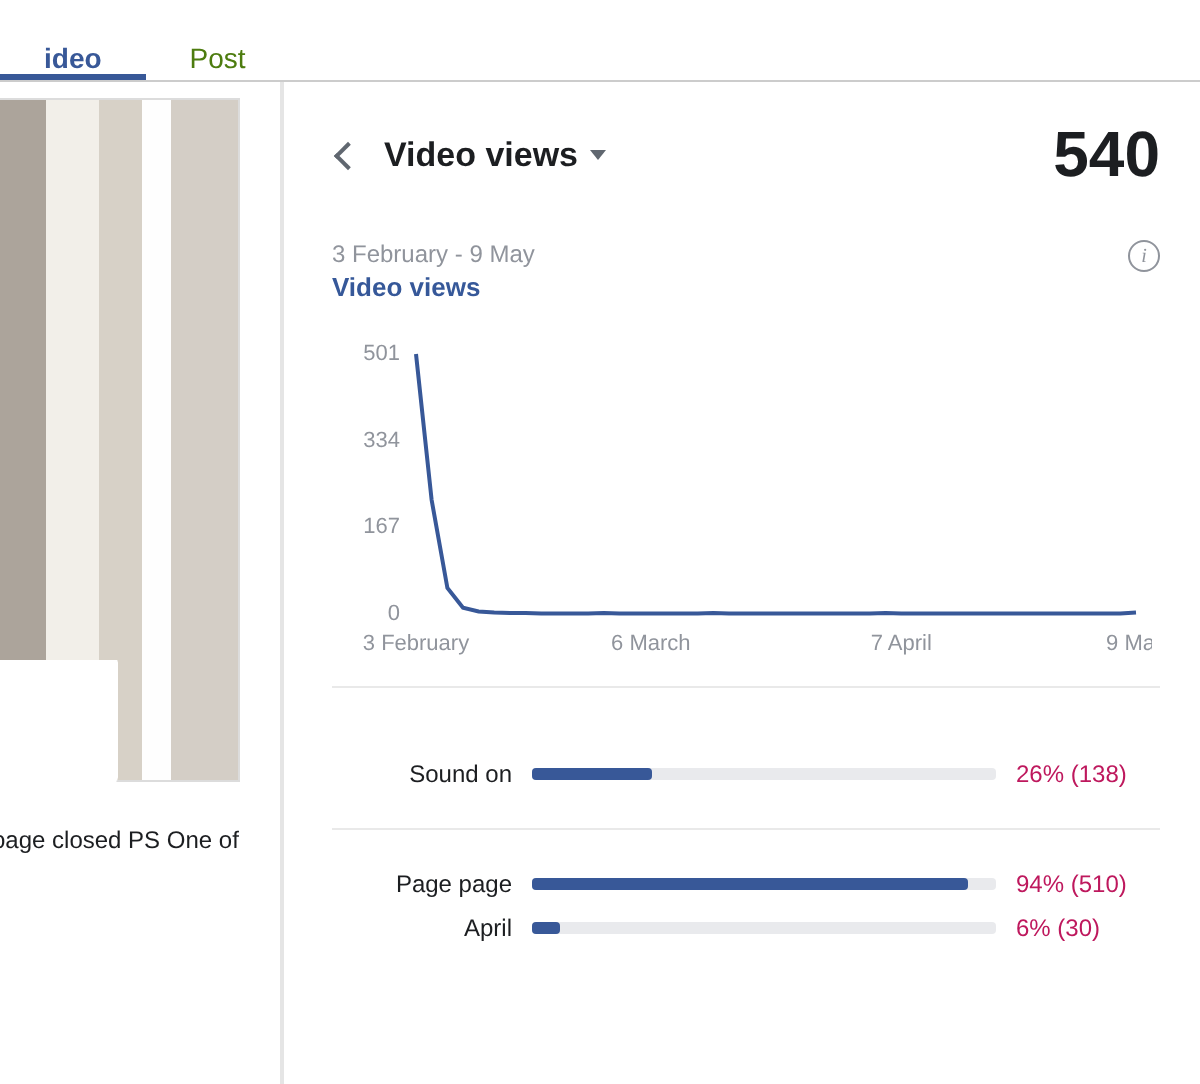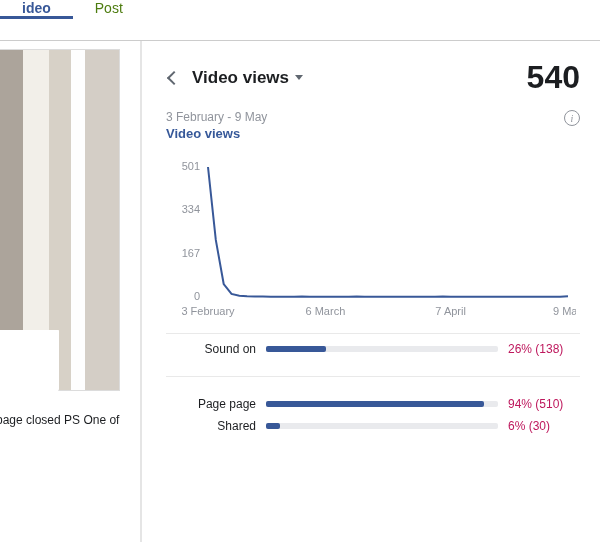--- a/index.html
+++ b/index.html
@@ -1,41 +1,41 @@
 <!DOCTYPE html>
 <html><head>
 <meta charset="utf-8">
 <style>
 html,body{margin:0;padding:0;font-family:Helvetica,Arial,sans-serif;color:#1c1e21;background:#fff;width:600px;height:542px;overflow:hidden}
-.tabs{display:flex;border-bottom:1px solid #ccc;height:40px;align-items:flex-start;padding-left:0}
+.tabs{display:flex;border-bottom:1px solid #ccc;height:40px;align-items:flex-end;padding-left:0}
 .tab{padding:0 22px;display:flex;align-items:center;color:#4d7c0f;font-size:14px;cursor:pointer;border-bottom:3px solid transparent}
 .tab.active{color:#385898;font-weight:600;border-bottom:3px solid #385898}
 .main{display:flex;height:502px}
 .left{width:140px;border-right:1px solid #e5e5e5;overflow:hidden;position:relative}
 .thumb{width:120px;height:340px;border:1px solid #dcdcdc;margin-top:8px;margin-left:-2px;background:linear-gradient(90deg,#aca49b 0 20%,#f2efe9 20% 42%,#d7d1c7 42% 60%,#fefefe 60% 72%,#d4cec6 72% 100%);position:relative}
 .thumb::after{content:"";position:absolute;left:-20px;bottom:-40px;width:80px;height:100px;background:radial-gradient(ellipse at 60% 30%,#fff 0 55%,transparent 56%);}
 .cap{font-size:12px;color:#1c1e21;margin-top:22px;margin-left:-4px;white-space:nowrap}
 .panel{flex:1;border-left:1px solid #e5e5e5;padding:18px 20px 0 24px;position:relative}
 .phead{display:flex;align-items:center;justify-content:space-between}
 .phead-left{display:flex;align-items:center;gap:10px}
 .back{width:16px;height:16px;border:none;background:none;padding:0;cursor:pointer;position:relative}
 .back::before{content:"";position:absolute;left:3px;top:3px;width:8px;height:8px;border-left:2px solid #606770;border-bottom:2px solid #606770;transform:rotate(45deg)}
 .ptitle{font-weight:700;font-size:17px;color:#1c1e21;display:flex;align-items:center;gap:6px;cursor:pointer}
 .caret{width:0;height:0;border-left:4px solid transparent;border-right:4px solid transparent;border-top:5px solid #606770;display:inline-block}
 .total{font-size:32px;font-weight:700}
-.meta{margin-top:14px;position:relative}
+.meta{margin-top:24px;position:relative}
 .range{font-size:12px;color:#90949c}
 .chartlabel{font-size:13px;color:#365899;font-weight:600;margin-top:2px}
 .info{position:absolute;right:0;top:0;width:14px;height:14px;border:1px solid #90949c;border-radius:50%;font-size:10px;font-style:italic;font-family:Georgia,serif;color:#90949c;display:flex;align-items:center;justify-content:center;cursor:pointer}
 .chart{margin-top:20px;position:relative;height:160px}
 svg{display:block}
 .yt{font-size:11px;fill:#90949c;text-anchor:end}
 .xt{font-size:11px;fill:#90949c;text-anchor:middle}
 .pline{fill:none;stroke:#385898;stroke-width:2}
-.stats{margin-top:12px;border-top:1px solid #e9e9e9;padding-top:4px}
+.stats{margin-top:12px;border-top:1px solid #e9e9e9;padding-top:32px}
 .group2{margin-top:16px;border-top:1px solid #e9e9e9;padding-top:16px}
 .row{display:flex;align-items:center;height:22px;gap:10px;font-size:12px}
 .rlabel{width:90px;text-align:right;color:#1c1e21}
 .bar{flex:1;height:6px;background:#e9eaed;position:relative;border-radius:2px}
 .fill{position:absolute;left:0;top:0;bottom:0;background:#385898;border-radius:2px}
 .rval{width:72px;color:#be185d;white-space:nowrap}
 </style>
 </head>
 <body>
 
@@ -93,21 +93,21 @@
       </div>
     <div class="group2" id="stats-own">
         <div class="row">
           <div class="rlabel">Page page</div>
           <div class="bar">
             <div class="fill" style="width:94%"></div>
           </div>
           <div class="rval">94% (510)</div>
         </div>
         <div class="row">
-          <div class="rlabel">Shared</div>
+          <div class="rlabel">April</div>
           <div class="bar">
             <div class="fill" style="width:6%"></div>
           </div>
           <div class="rval">6% (30)</div>
         </div>
       </div>
   </div>
 </div>
 
 </body></html>

